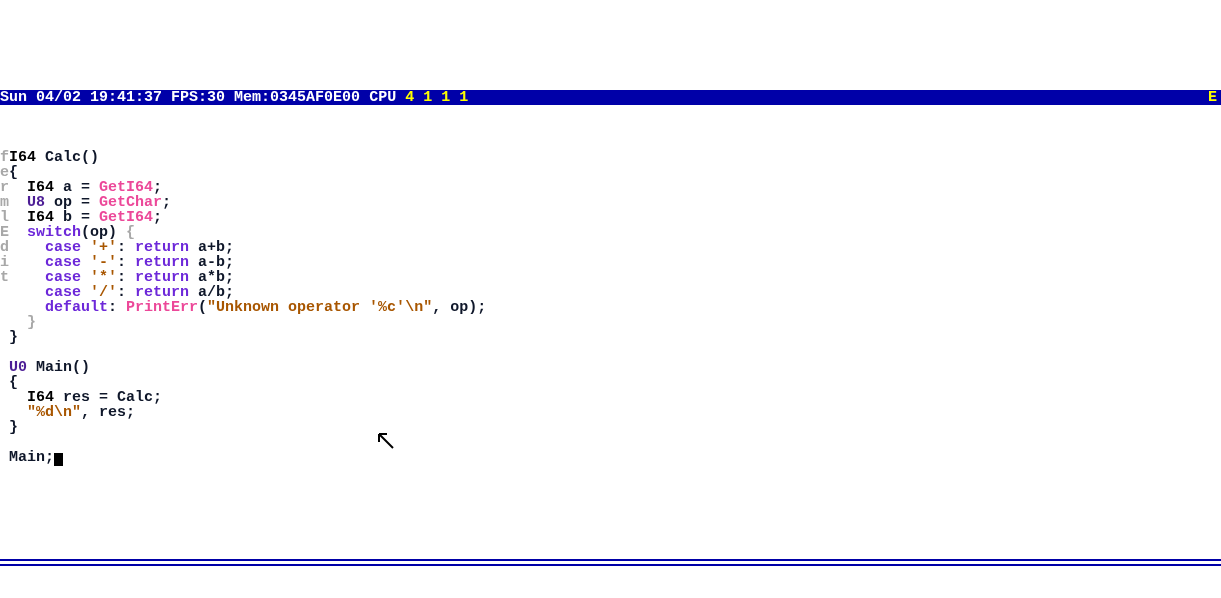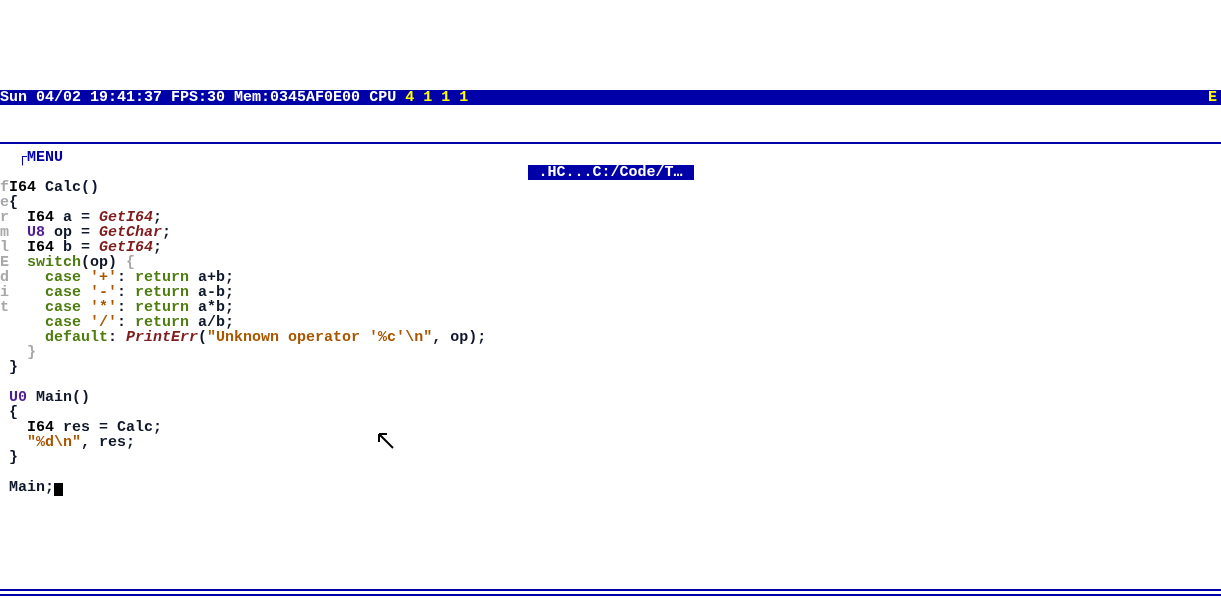--- a/index.html
+++ b/index.html
@@ -47,22 +47,22 @@
     left: 0;
     right: 0;
     border-top: 2px solid #0000a8;
     z-index: -1;
   }
   .code {
     padding: 0 0 0 0;
   }
   .k-blue { color: #000000; text-align: right; }
   .k-cyan { color: #4c1d95; }
-  .k-purple { color: #7f1d1d; font-style: italic; }
-  .k-green { color: #4d7c0f; }
+  .k-purple { color: #ec4899; }
+  .k-green { color: #6d28d9; }
   .k-dkyellow { color: #a85600; }
   .k-black { color: #0f172a; }
   .k-gray { color: #a8a8a8; }
   .sidechar { color: #a8a8a8; }
   .cursor {
     display: inline-block;
     width: 9px;
     height: 13px;
     background: #000;
     vertical-align: text-bottom;
@@ -91,24 +91,20 @@
 </style>
 </head>
 <body>
 
 
 
 <div class="container">
 
 <div class="statusbar"><span>Sun 04/02 19:41:37</span> <span>FPS:30</span> <span>Mem:0345AF0E00</span> <span>CPU</span> <span class="cpu">4 1 1 1</span><span class="e">E</span></div>
 
-<div class="menubar">
-  <span class="left">┌MENU</span>
-  <span class="title"> .HC...C:/Code/T… </span>
-</div>
 
 <div id="editor-code" class="code"><div class="line"><span class="sidechar">f</span><span class="k-blue">I64 </span><span class="k-black">Calc()</span></div><div class="line"><span class="sidechar">e</span><span class="k-black">{</span></div><div class="line"><span class="sidechar">r</span><span class="k-black">  </span><span class="k-blue">I64 </span><span class="k-black">a = </span><span class="k-purple">GetI64</span><span class="k-black">;</span></div><div class="line"><span class="sidechar">m</span><span class="k-black">  </span><span class="k-cyan">U8 </span><span class="k-black">op = </span><span class="k-purple">GetChar</span><span class="k-black">;</span></div><div class="line"><span class="sidechar">l</span><span class="k-black">  </span><span class="k-blue">I64 </span><span class="k-black">b = </span><span class="k-purple">GetI64</span><span class="k-black">;</span></div><div class="line"><span class="sidechar">E</span><span class="k-black">  </span><span class="k-green">switch</span><span class="k-black">(op) </span><span class="k-gray">{</span></div><div class="line"><span class="sidechar">d</span><span class="k-black">    </span><span class="k-green">case </span><span class="k-dkyellow">'+'</span><span class="k-black">: </span><span class="k-green">return </span><span class="k-black">a+b;</span></div><div class="line"><span class="sidechar">i</span><span class="k-black">    </span><span class="k-green">case </span><span class="k-dkyellow">'-'</span><span class="k-black">: </span><span class="k-green">return </span><span class="k-black">a-b;</span></div><div class="line"><span class="sidechar">t</span><span class="k-black">    </span><span class="k-green">case </span><span class="k-dkyellow">'*'</span><span class="k-black">: </span><span class="k-green">return </span><span class="k-black">a*b;</span></div><div class="line"><span class="sidechar"> </span><span class="k-black">    </span><span class="k-green">case </span><span class="k-dkyellow">'/'</span><span class="k-black">: </span><span class="k-green">return </span><span class="k-black">a/b;</span></div><div class="line"><span class="sidechar"> </span><span class="k-black">    </span><span class="k-green">default</span><span class="k-black">: </span><span class="k-purple">PrintErr</span><span class="k-black">(</span><span class="k-dkyellow">"Unknown operator '%c'\n"</span><span class="k-black">, op);</span></div><div class="line"><span class="sidechar"> </span><span class="k-black">  </span><span class="k-gray">}</span></div><div class="line"><span class="sidechar"> </span><span class="k-black">}</span></div><div class="line"><span class="sidechar"> </span><span class="k-black"></span></div><div class="line"><span class="sidechar"> </span><span class="k-cyan">U0 </span><span class="k-black">Main()</span></div><div class="line"><span class="sidechar"> </span><span class="k-black">{</span></div><div class="line"><span class="sidechar"> </span><span class="k-black">  </span><span class="k-blue">I64 </span><span class="k-black">res = Calc;</span></div><div class="line"><span class="sidechar"> </span><span class="k-black">  </span><span class="k-dkyellow">"%d\n"</span><span class="k-black">, res;</span></div><div class="line"><span class="sidechar"> </span><span class="k-black">}</span></div><div class="line"><span class="sidechar"> </span><span class="k-black"></span></div><div class="line"><span class="sidechar"> </span><span class="k-black">Main;</span><span class="cursor"></span></div></div>
 
 <div style="height:30px"></div>
 
 <div class="window2-title">
   <div class="dblrule"></div>
   
   
 </div>

